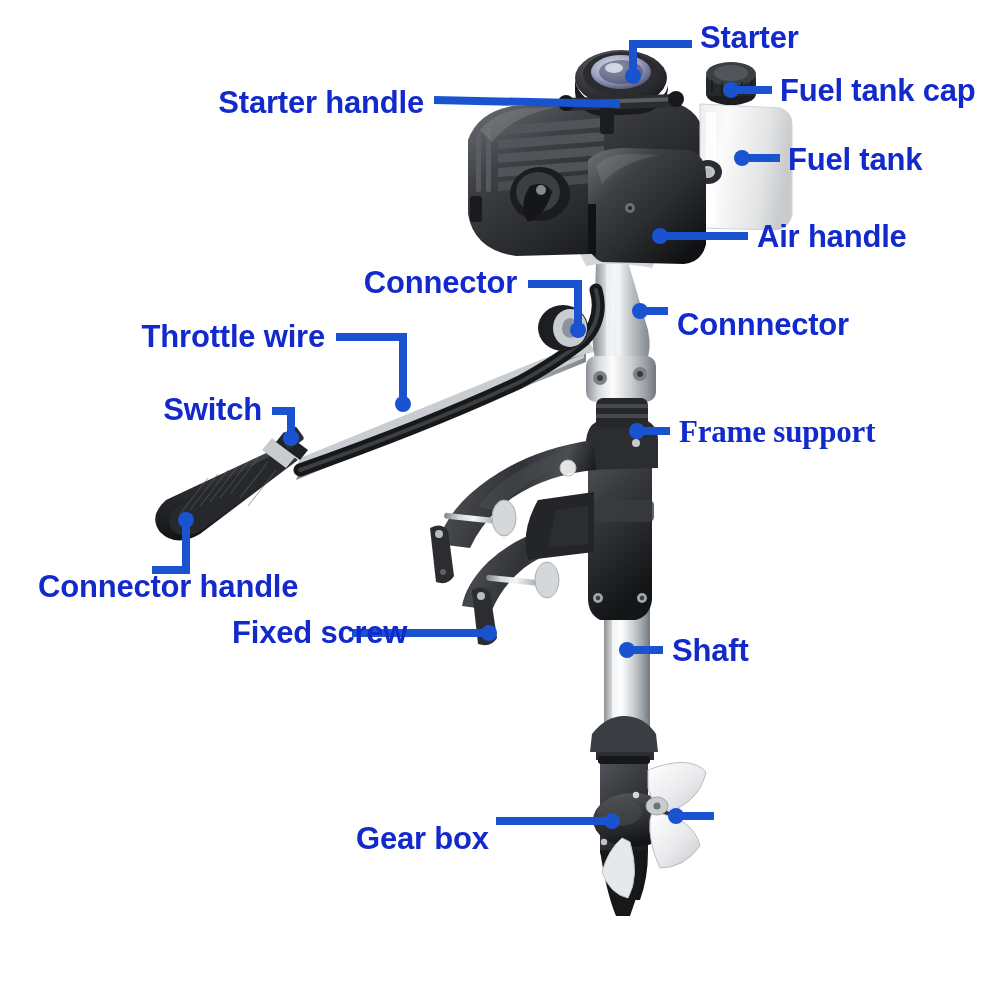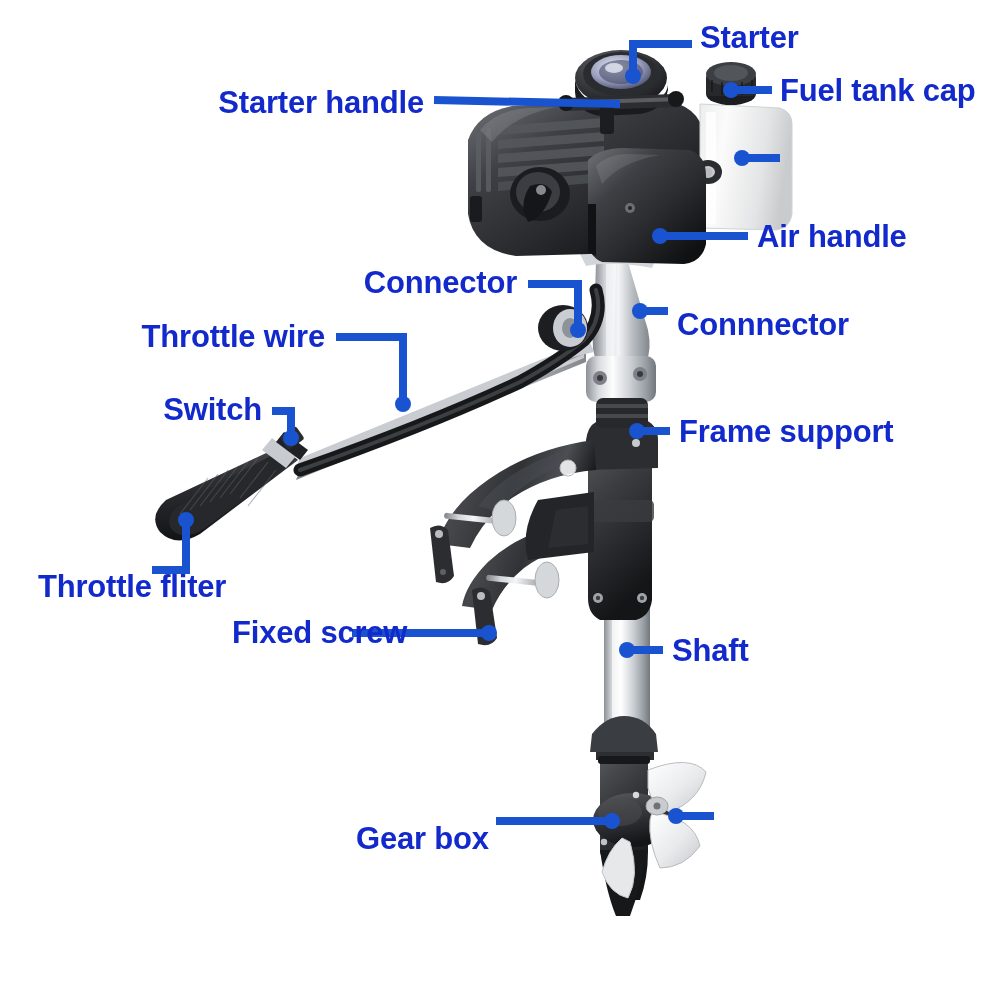--- a/index.html
+++ b/index.html
@@ -341,24 +341,25 @@
       <circle cx="489" cy="633" r="8"></circle>
       <circle cx="627" cy="650" r="8"></circle>
       <circle cx="612" cy="821" r="8"></circle>
       <circle cx="676" cy="816" r="8"></circle>
     </g>
   </svg>
 
   <div class="lbl" style="left:700px;top:22px;">Starter</div>
   <div class="lbl" style="left:780px;top:75px;">Fuel tank cap</div>
   <div class="lbl r" style="left:424px;top:87px;">Starter handle</div>
+  <div class="lbl" style="left:788px;top:144px;">Fuel tank</div>
   <div class="lbl" style="left:757px;top:221px;">Air handle</div>
   <div class="lbl r" style="left:517px;top:267px;">Connector</div>
   <div class="lbl" style="left:677px;top:295px;margin-top:14px;">Connnector</div>
   <div class="lbl r" style="left:325px;top:321px;">Throttle wire</div>
   <div class="lbl r" style="left:262px;top:394px;">Switch</div>
-  <div class="lbl" style="left:679px;top:416px;">Frame support</div>
-  <div class="lbl" style="left:38px;top:571px;">Throttle fliter</div>
+  <div class="lbl" style="left:679px;top:416px;font-family:Liberation Serif, serif;">Frame support</div>
+  <div class="lbl" style="left:38px;top:571px;">Connector handle</div>
   <div class="lbl" style="left:232px;top:617px;">Fixed screw</div>
   <div class="lbl" style="left:672px;top:635px;">Shaft</div>
   <div class="lbl" style="left:356px;top:805px;margin-top:18px;">Gear box</div>
 
 </div>
 
 </body></html>

